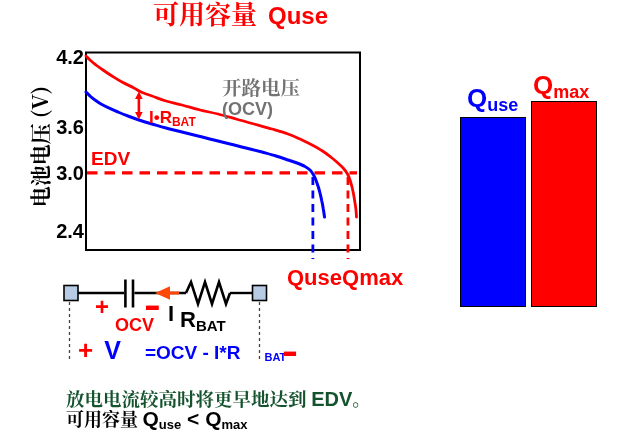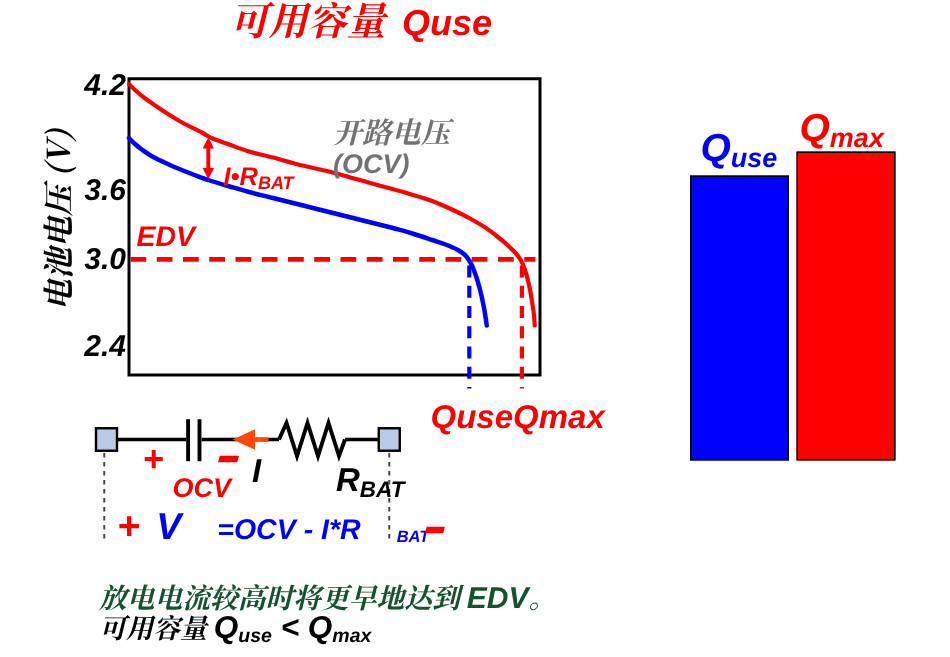--- a/index.html
+++ b/index.html
@@ -1,18 +1,18 @@
 <!DOCTYPE html>
 <html><head>
 <meta charset="utf-8">
 <style>
   html,body{margin:0;padding:0;}
   body{width:633px;height:438px;background:#ffffff;overflow:hidden;
        font-family:"Liberation Sans",sans-serif;}
-  .stage{position:relative;width:633px;height:438px;background:#ffffff;font-style:italic;}
+  .stage{position:relative;width:633px;height:438px;background:#ffffff;}
   .abs{position:absolute;}
   .zh{font-family:"Noto Serif CJK SC","Liberation Serif",serif;}
   .lat{font-family:"Liberation Sans",sans-serif;}
   sub{vertical-align:baseline;position:relative;top:0.22em;font-weight:700;}
   
   .title{left:153px;top:-2px;font-size:26px;line-height:30px;color:#ff0000;white-space:nowrap;font-weight:700;}
   .title .lat{font-size:24px;margin-left:11px;}
   
   .ytick{width:50px;text-align:right;font-size:20px;font-weight:700;color:#000000;line-height:20px;}
   
@@ -31,21 +31,21 @@
   #bar-qmax{left:531px;width:66px;}
   .bar-label{font-size:26px;font-weight:700;white-space:nowrap;line-height:26px;}
   .bar-label sub{font-size:18px;top:0.24em;}
   #lbl-quse{left:467px;top:85px;color:#0000ff;}
   #lbl-qmax{left:533px;top:72px;color:#ff0000;}
   
   .c-plus{left:95px;top:296px;font-size:24px;font-weight:700;color:#ff0000;line-height:21px;}
   .c-minus{left:143.5px;top:293px;font-size:24px;font-weight:700;color:#ff0000;line-height:24px;transform:scale(2.1,1.5);transform-origin:left center;}
   .c-ocv{left:115px;top:314px;font-size:18px;font-weight:700;color:#ff0000;line-height:22px;}
   .c-i{left:168px;top:303px;font-size:22px;font-weight:700;color:#000;line-height:22px;}
-  .c-r{left:180px;top:308px;font-size:22px;font-weight:700;color:#000;line-height:23px;white-space:nowrap;margin-left:44px;}
+  .c-r{left:180px;top:308px;font-size:22px;font-weight:700;color:#000;line-height:23px;white-space:nowrap;}
   .c-r sub{font-size:15px;top:0.26em;}
   
   .eq{left:78px;top:337px;white-space:nowrap;line-height:26px;}
   .eq .p1{font-size:26px;font-weight:700;color:#ff0000;}
   .eq .v{font-size:25px;font-weight:700;color:#0000ff;}
   .eq .body{font-size:19px;font-weight:700;color:#0000ff;margin-left:24px;}
   .eq sub.body{font-size:11px;}
   .eq .m2{font-size:24px;font-weight:700;color:#ff0000;display:inline-block;transform:scale(2.0,1.5);transform-origin:left center;margin-left:-4px;}
   .eq .sp1{display:inline-block;width:11px;}
   .eq .sp2{display:inline-block;width:0px;}

